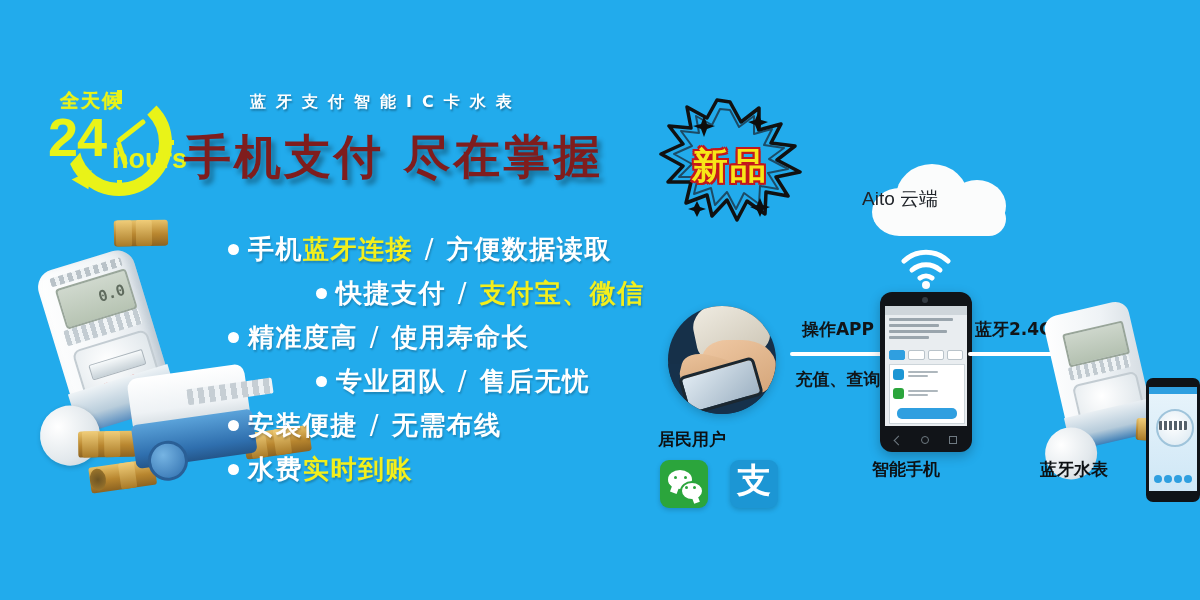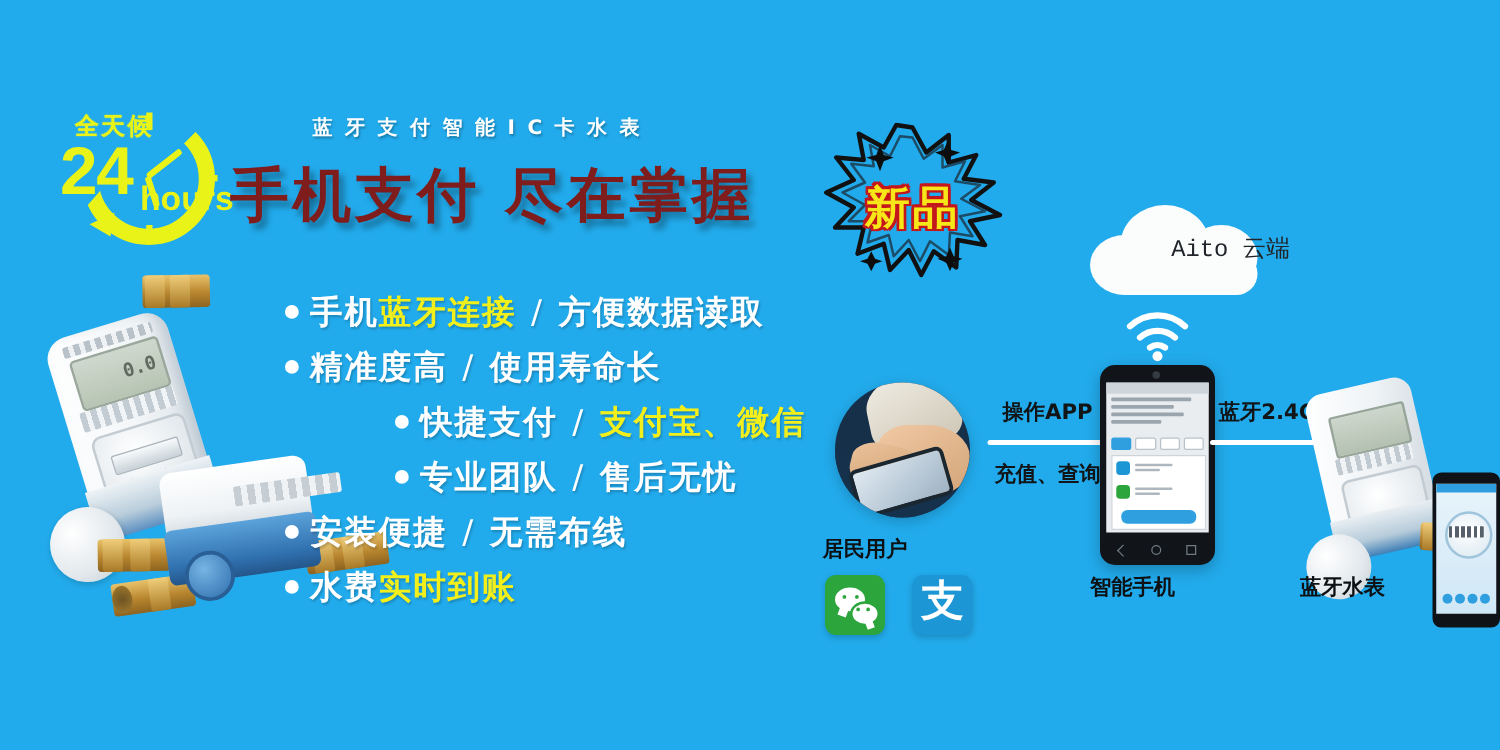--- a/index.html
+++ b/index.html
@@ -108,22 +108,22 @@
   .mB-valve{position:absolute;left:52px;top:76px;width:34px;height:34px;border-radius:50%;
     background:radial-gradient(circle at 38% 32%,#76b4e3,#2f6fae);border:3px solid #2a5f96;}
   .mB-pipeL{position:absolute;left:-8px;top:92px;width:66px;height:26px;}
   .mB-pipeR{position:absolute;left:150px;top:80px;width:66px;height:26px;}
   .pipe-open{position:absolute;left:0;top:2px;width:16px;height:22px;border-radius:50%;
     background:radial-gradient(circle at 50% 50%,#6d5423,#a57c2d);}
 
   
   .cloud{left:862px;top:158px;width:170px;height:82px;}
   .cloud b{position:absolute;border-radius:50%;background:#fbfcfc;}
-  .cloud-txt{position:absolute;left:0;top:28px;width:170px;text-align:right;
-    color:#20242a;font-size:19px;font-family:Liberation Mono, monospace;}
+  .cloud-txt{position:absolute;left:0;top:28px;width:170px;text-align:left;
+    color:#20242a;font-size:19px;font-family:Liberation Sans, sans-serif;}
 
   
   .wifi{left:898px;top:248px;width:56px;height:42px;}
 
   
   .userphoto{left:668px;top:306px;width:108px;height:108px;border-radius:50%;overflow:hidden;
     background:#163049;box-shadow:0 3px 10px rgba(0,0,0,.2);}
   .up-sleeve{position:absolute;left:26px;top:-6px;width:74px;height:58px;border-radius:40% 40% 30% 30%;
     background:linear-gradient(160deg,#f0ece2,#cdc6b6);transform:rotate(-12deg);}
   .up-hand{position:absolute;left:34px;top:34px;width:74px;height:56px;border-radius:34% 46% 40% 30%;
@@ -281,27 +281,27 @@
     </div>
     <div class="mB-blue"></div>
     <div class="mB-valve"></div>
   </div>
 
   <div class="abs bullets">
     <div class="brow">
       <span class="dot"></span>
       <span><span>手机</span><span class="hl">蓝牙连接</span><span class="sep"> / </span><span>方便数据读取</span></span>
     </div>
+    <div class="brow indent">
+      <span class="dot"></span>
+      <span><span>快捷支付</span><span class="sep"> / </span><span class="hl">支付宝、微信</span></span>
+    </div>
     <div class="brow">
       <span class="dot"></span>
       <span><span>精准度高</span><span class="sep"> / </span><span>使用寿命长</span></span>
-    </div>
-    <div class="brow indent">
-      <span class="dot"></span>
-      <span><span>快捷支付</span><span class="sep"> / </span><span class="hl">支付宝、微信</span></span>
     </div>
     <div class="brow indent">
       <span class="dot"></span>
       <span><span>专业团队</span><span class="sep"> / </span><span>售后无忧</span></span>
     </div>
     <div class="brow">
       <span class="dot"></span>
       <span><span>安装便捷</span><span class="sep"> / </span><span>无需布线</span></span>
     </div>
     <div class="brow">

